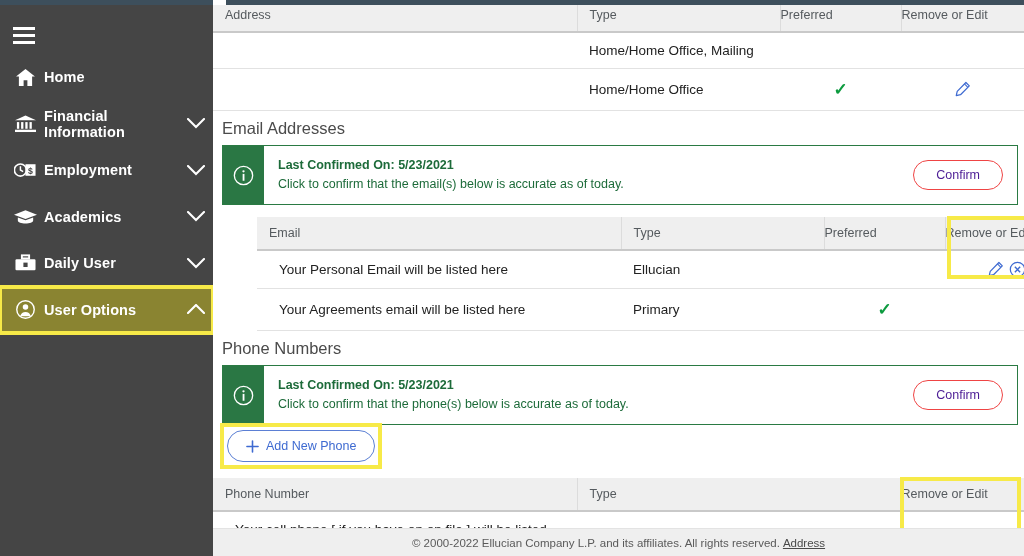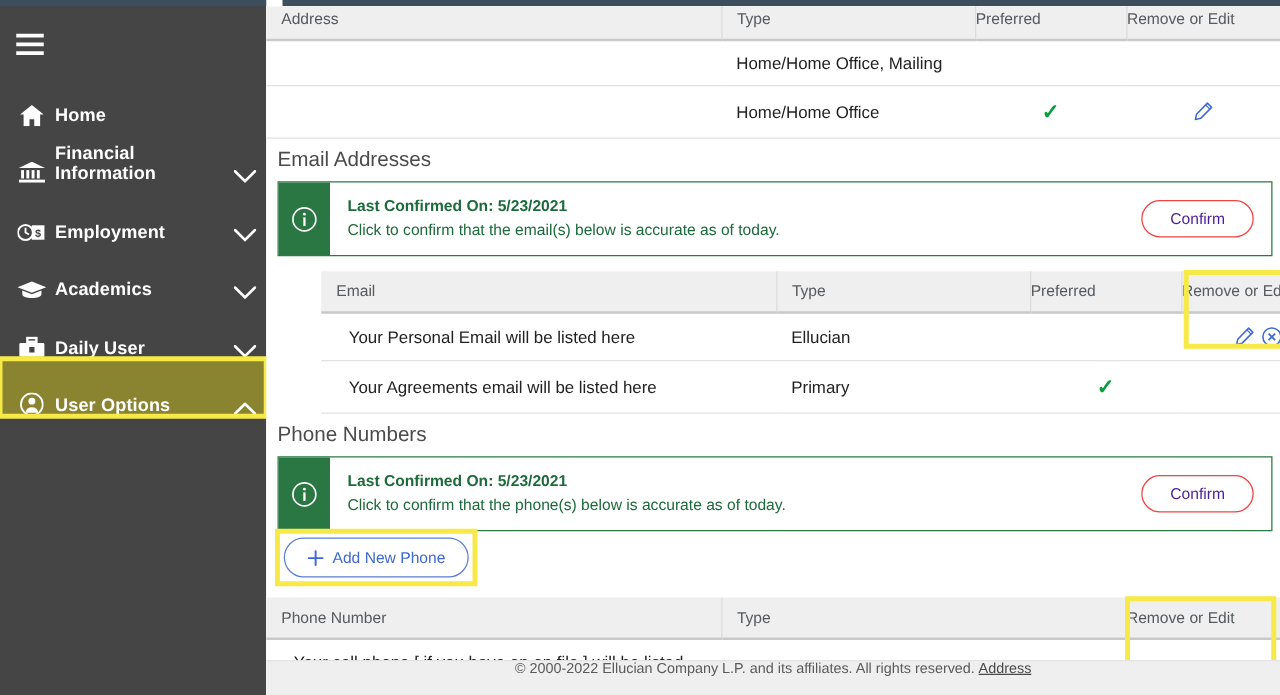--- a/index.html
+++ b/index.html
@@ -33,21 +33,21 @@
   }
   .hamburger {
     position:absolute; top:13px; left:4px; width:40px; height:34px;
     display:flex; flex-direction:column; justify-content:center;
     align-items:center; gap:4px; cursor:pointer;
   }
   .hamburger span { display:block; width:22px; height:3px; background:#ffffff; }
 
   .nav { position:absolute; top:49px; left:0; width:213px; }
   .nav-item {
-    position:relative; display:flex; align-items:flex-end;
+    position:relative; display:flex; align-items:center;
     height:46.5px; padding-left:6px; cursor:pointer;
     color:#ffffff;
   }
   .nav-ico {
     width:38px; min-width:38px; display:flex; align-items:center;
     justify-content:center; color:#ffffff;
   }
   .nav-label {
     font-size:14.5px; font-weight:bold; letter-spacing:.1px;
     color:#ffffff; flex:1;
@@ -138,21 +138,21 @@
   .add-wrap.hl { outline:4px solid #f7ea48; outline-offset:-2px; }
 
   .hl-cell-box {
     position:absolute; border:4px solid #f7ea48; pointer-events:none;
   }
 
   
   .footer {
     position:absolute; left:0; bottom:0; width:811px; height:28px;
     background:#efefef; border-top:1px solid #e3e3e3;
-    display:flex; justify-content:center;
+    display:flex; align-items:center; justify-content:center;
     font-size:11.5px; color:#5a5a5a;
   }
   .footer a { color:#4a4a4a; text-decoration:underline; margin-left:3px; }
 
   svg { display:block; }
 </style>
 </head>
 <body>
 
 <div class="app">

